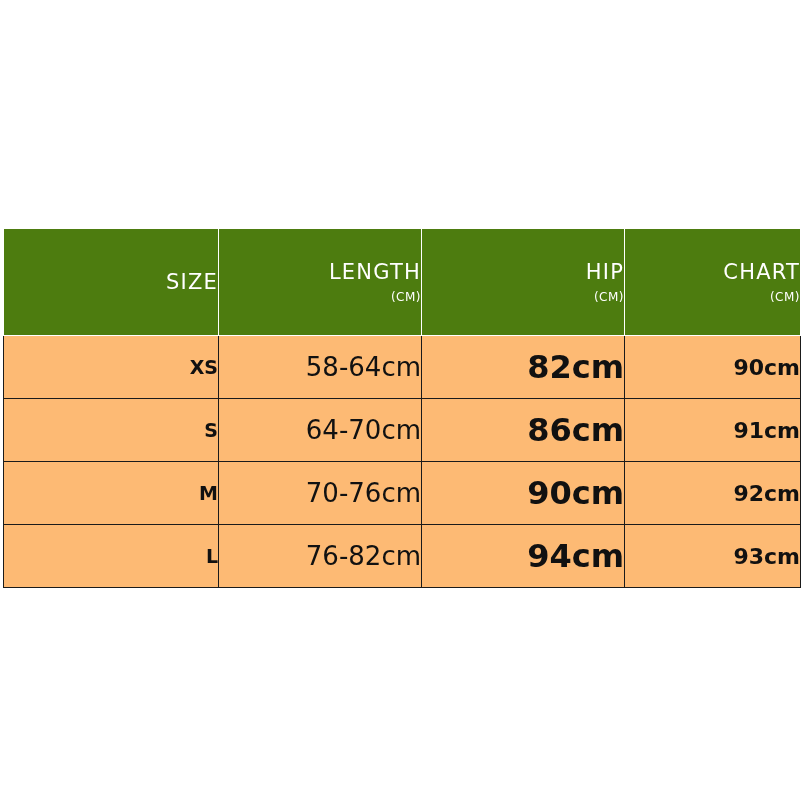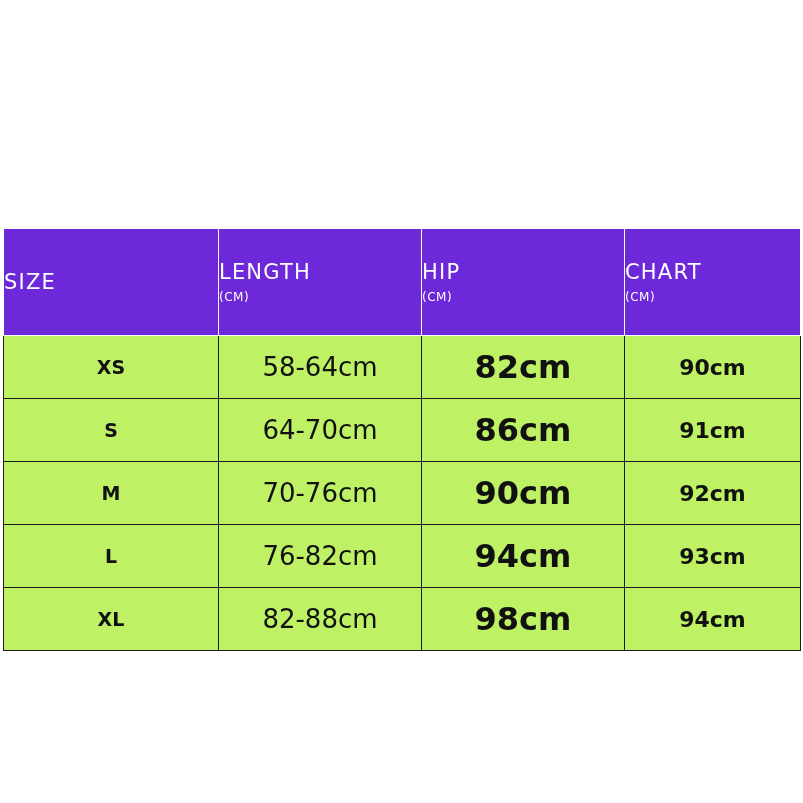--- a/index.html
+++ b/index.html
@@ -40,50 +40,50 @@
     border-collapse: collapse;
     width: 797px;
     table-layout: fixed;
   }
   table.size-chart col.c0 { width: 215px; }
   table.size-chart col.c1 { width: 203px; }
   table.size-chart col.c2 { width: 203px; }
   table.size-chart col.c3 { width: 176px; }
 
   table.size-chart thead th {
-    background: #6d28d9;
+    background: #4d7c0f;
     color: #ffffff;
     border: 1px solid #ffffff;
     height: 106px;
     vertical-align: middle;
-    text-align: left;
+    text-align: right;
     font-weight: normal;
     padding: 0;
   }
   .hdr-main {
     display: block;
     font-size: 21px;
     letter-spacing: 1.2px;
     font-family: "DejaVu Sans", sans-serif;
   }
   .hdr-sub {
     display: block;
     font-size: 12px;
     letter-spacing: 0.5px;
     margin-top: 6px;
     font-family: "DejaVu Sans", sans-serif;
   }
   table.size-chart tbody td {
     border: 1px solid #1b1b1b;
     height: 62px;
-    text-align: center;
+    text-align: right;
     vertical-align: middle;
     color: #111111;
     padding: 0;
-    background: #bef264;
+    background: #fdba74;
   }
   td.size-cell {
     font-size: 19px;
     font-weight: bold;
     font-family: "DejaVu Sans", sans-serif;
   }
   td.waist-cell {
     font-size: 26px;
     font-family: "DejaVu Sans", sans-serif;
   }
@@ -152,23 +152,17 @@
           <td class="waist-cell">70-76cm</td>
           <td class="hip-cell">90cm</td>
           <td class="length-cell">92cm</td>
         </tr>
         <tr>
           <td class="size-cell">L</td>
           <td class="waist-cell">76-82cm</td>
           <td class="hip-cell">94cm</td>
           <td class="length-cell">93cm</td>
         </tr>
-        <tr>
-          <td class="size-cell">XL</td>
-          <td class="waist-cell">82-88cm</td>
-          <td class="hip-cell">98cm</td>
-          <td class="length-cell">94cm</td>
-        </tr>
       </tbody>
     </table>
   </div>
 
 </div>
 
 </body></html>

